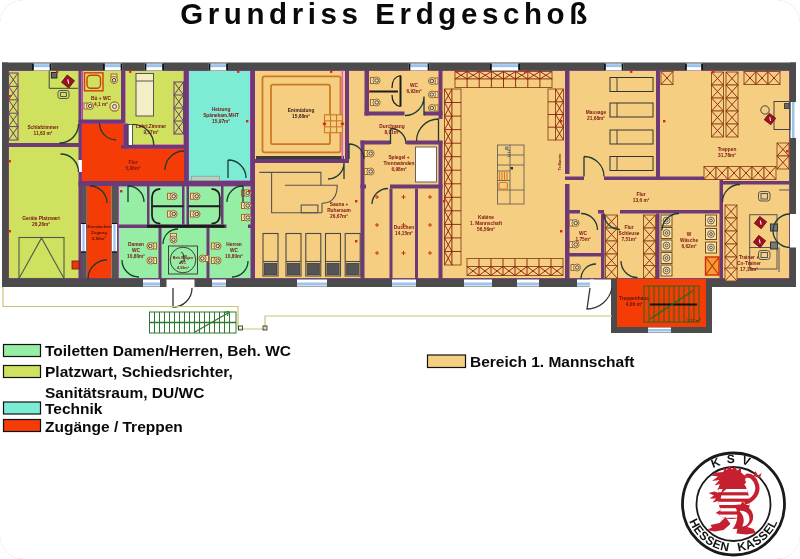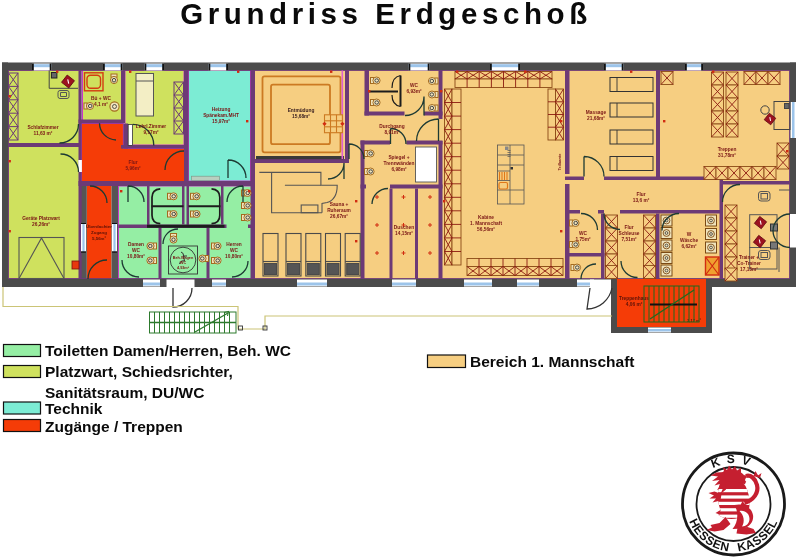--- a/index.html
+++ b/index.html
@@ -1,17 +1,17 @@
 <!DOCTYPE html>
 <html><head>
 <meta charset="utf-8">
 <style>
   html,body{margin:0;padding:0;background:#ffffff;}
   .page{position:relative;width:800px;height:559px;overflow:hidden;background:#fca5a5;
-        font-family:"Liberation Sans", sans-serif;}
+        font-family:"Liberation Sans", sans-serif;border-radius:23px;}
   svg{display:block;}
   text{font-family:"Liberation Sans", sans-serif;}
 </style>
 </head>
 <body>
 <div class="page">
 <svg width="800" height="559" viewBox="0 0 800 559" xmlns="http://www.w3.org/2000/svg">
 <defs>
 
 <g id="wcR">

